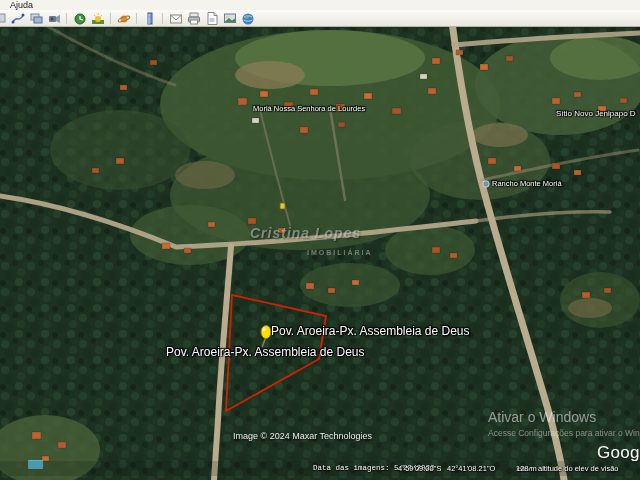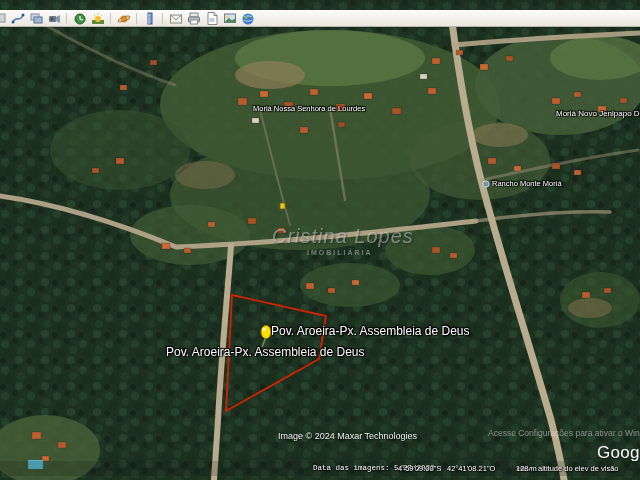--- a/index.html
+++ b/index.html
@@ -22,28 +22,28 @@
   .mapwrap{position:absolute;inset:0;z-index:1;}
   .maplabel{position:absolute;color:#fff;z-index:20;white-space:nowrap;
             text-shadow:0 0 2px #000,1px 1px 1px #000,-1px -1px 1px #000,1px -1px 1px #000;}
   .poi{font-size:7.5px;}
   #lbl-lourdes{left:253px;top:104px;}
   #lbl-jenipapo{left:556px;top:109px;font-size:8px;}
   #lbl-rancho{left:492px;top:179px;text-align:center;}
   #lbl-pm1{left:271px;top:324px;font-size:12px;}
   #lbl-pm2{left:166px;top:345px;font-size:12px;}
 
-  .wm1{position:absolute;left:272px;top:225px;font-size:20px;font-style:italic;font-weight:normal;
+  .wm1{position:absolute;left:250px;top:225px;font-size:14px;font-style:italic;font-weight:bold;
        color:rgba(232,232,232,0.45);letter-spacing:1px;z-index:15;white-space:nowrap;
        text-shadow:1px 1px 2px rgba(0,0,0,0.45);}
   .wm2{position:absolute;left:307px;top:249px;font-size:7px;font-weight:bold;letter-spacing:2px;
        color:rgba(232,232,232,0.42);z-index:15;white-space:nowrap;}
 
   .copyright{position:absolute;left:233px;top:431px;font-size:9px;color:rgba(255,255,255,0.92);
-             z-index:20;text-shadow:0 1px 2px #000;white-space:nowrap;margin-left:45px;}
+             z-index:20;text-shadow:0 1px 2px #000;white-space:nowrap;}
   .glogo{position:absolute;left:597px;top:443px;font-size:17px;color:#fff;z-index:20;
          letter-spacing:0.3px;text-shadow:0 1px 2px rgba(0,0,0,0.5);white-space:nowrap;}
   .act1{position:absolute;left:488px;top:409px;font-size:14px;color:rgba(255,255,255,0.52);
         z-index:20;white-space:nowrap;}
   .act2{position:absolute;left:488px;top:428px;font-size:8.5px;color:rgba(255,255,255,0.45);
         z-index:20;white-space:nowrap;}
 
   .statusbar{position:absolute;left:0;right:0;top:461px;height:15px;z-index:25;
              background:rgba(15,20,14,0.18);}
   .stat{position:absolute;top:3px;font-size:7.5px;color:#fff;white-space:nowrap;
@@ -158,41 +158,45 @@
 
     <g>
       <path d="M 262,347 L 266,337" stroke="#8a8a5a" stroke-width="1.4"></path>
       <ellipse cx="266" cy="332" rx="5" ry="6.5" fill="#ffdf00" stroke="#9a7d00" stroke-width="1"></ellipse>
       <ellipse cx="264" cy="329.5" rx="1.7" ry="2" fill="#fff6b0"></ellipse>
     </g>
   </svg>
   </div>
 
   <div class="maplabel poi" id="lbl-lourdes">Moriá Nossa Senhora de Lourdes</div>
-  <div class="maplabel poi" id="lbl-jenipapo">Moriá Novo Jenipapo D</div>
+  <div class="maplabel poi" id="lbl-jenipapo">Sítio Novo Jenipapo D</div>
   <div class="maplabel poi" id="lbl-rancho">Rancho Monte Moriá</div>
   <div class="maplabel" id="lbl-pm1">Pov. Aroeira-Px. Assembleia de Deus</div>
   <div class="maplabel" id="lbl-pm2">Pov. Aroeira-Px. Assembleia de Deus</div>
 
   <div class="wm1">Cristina Lopes</div>
   <div class="wm2">IMOBILIÁRIA</div>
 
   <div class="copyright">Image © 2024 Maxar Technologies</div>
   <div class="glogo">Google</div>
+  <div class="act1">Ativar o Windows</div>
   <div class="act2">Acesse Configurações para ativar o Windows.</div>
 
   <div class="statusbar">
     <span class="stat" id="st-date">Data das imagens: 5/23/2022</span>
     <span class="stat" id="st-lat">4°59'09.00"S</span>
     <span class="stat" id="st-lon">42°41'08.21"O</span>
     <span class="stat" id="st-elev">elev</span>
     <span class="stat" id="st-elevv">128 m</span>
     <span class="stat" id="st-alt">altitude do elev de visão</span>
   </div>
 
+  <div class="menubar">
+    <span class="menu-item">Ajuda</span>
+  </div>
 
   <div class="toolbar">
     <span class="tbtn half">
       <svg width="14" height="14" viewBox="0 0 14 14">
           <rect x="2" y="3" width="10" height="8" fill="#cfd4dc" stroke="#8a8f98"></rect>
         </svg>
     </span>
     <span class="tbtn">
       <svg width="14" height="14" viewBox="0 0 14 14">
           <path d="M2,11 C5,4 9,12 12,4" stroke="#4a78c2" fill="none" stroke-width="1.5"></path>

